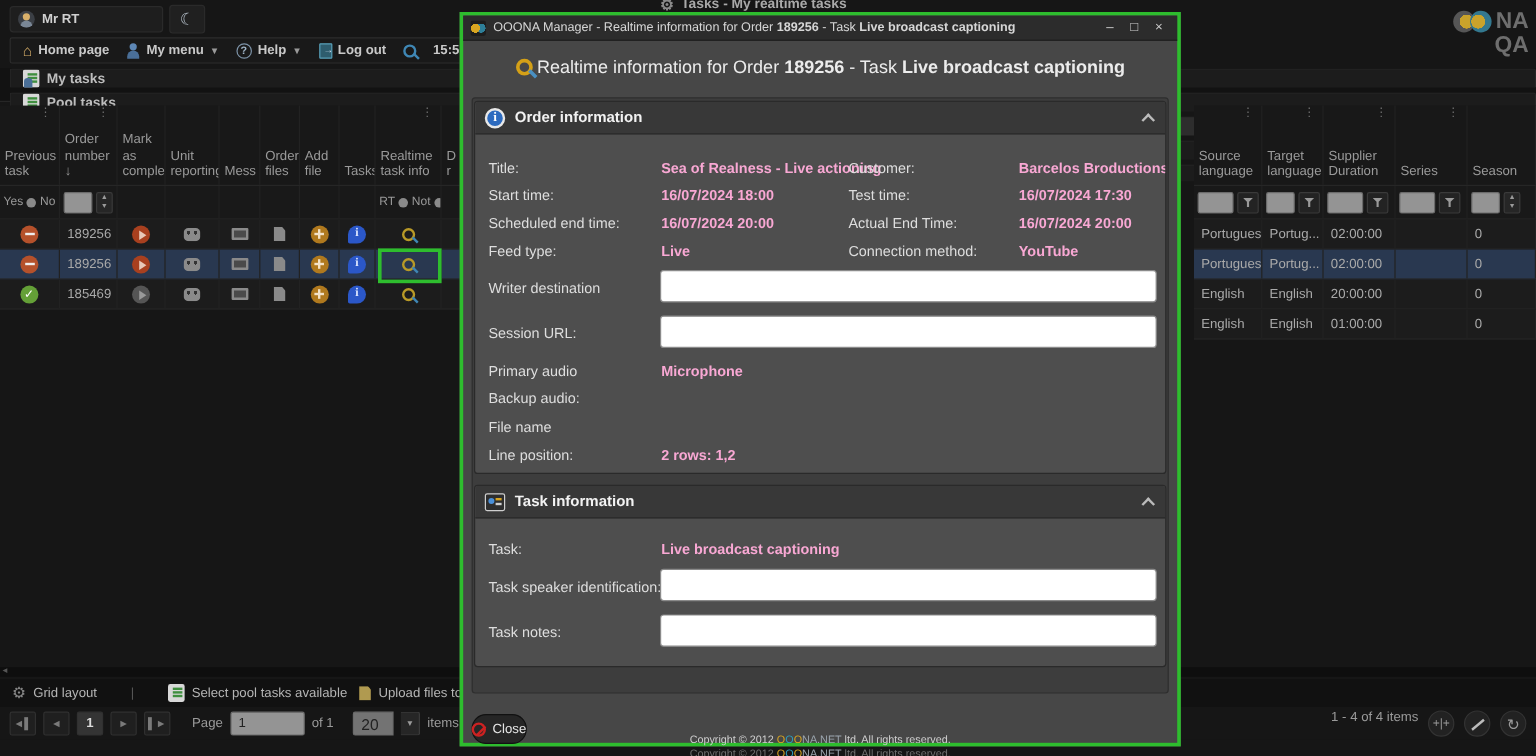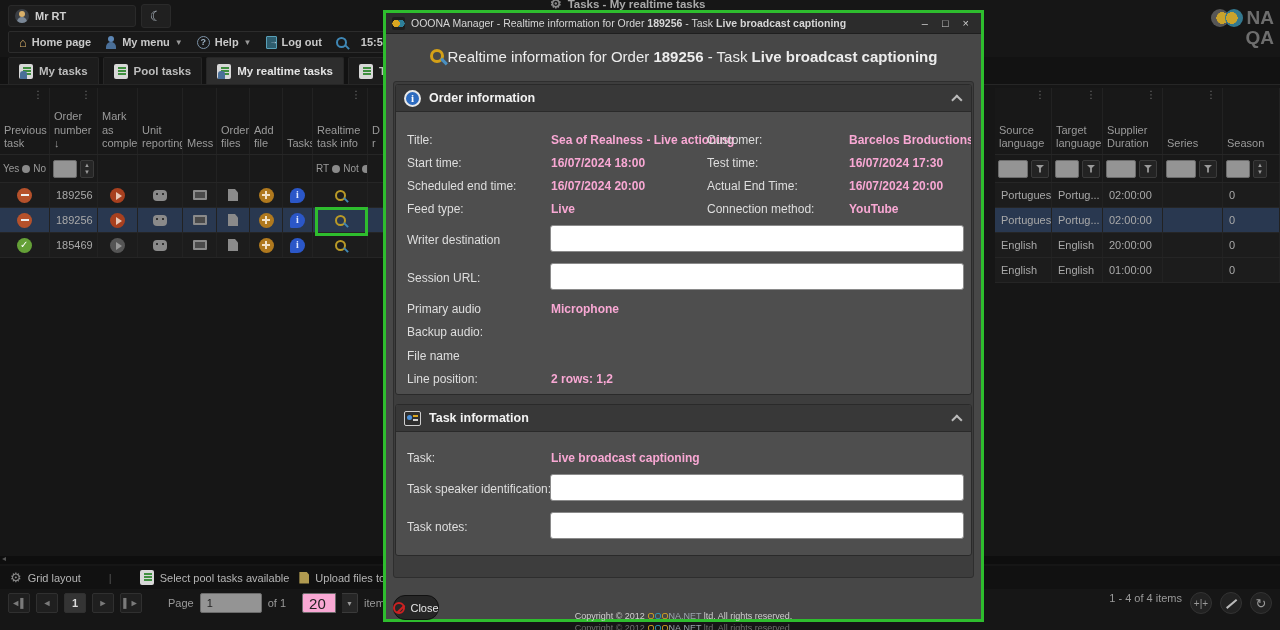--- a/index.html
+++ b/index.html
@@ -32,21 +32,21 @@
 
   .person { width:12px; height:13px; position:relative; display:inline-block; }
   .person::before { content:""; position:absolute; left:3px; top:0; width:6px; height:6px; border-radius:50%; background:#5d87b5; }
   .person::after { content:""; position:absolute; left:1px; top:6px; width:10px; height:7px; border-radius:5px 5px 0 0; background:#4a6f98; }
 
   .mag { width:11px; height:11px; border-radius:50%; border:2px solid #b99a27; position:relative; display:inline-block; flex:none; }
   .mag::after { content:""; position:absolute; width:6px; height:2px; background:#3f87b5; right:-5px; bottom:-2px; transform:rotate(45deg); }
   .mag.blue { border-color:#3f87b5; } .mag.blue::after { background:#3f87b5; }
 
   .tabs { position:absolute; left:0; top:57px; width:1280px; height:28px; background:#121212;
-    border-bottom:1px solid #262626; display:flex; padding-left:8px; gap:4px; }
+    border-bottom:1px solid #262626; display:flex; padding-left:8px; gap:4px;flex-direction:column; }
   .tab { display:flex; align-items:center; gap:6px; padding:0 10px; color:#bdbdbd; font-size:11.5px; font-weight:bold;
     background:#1c1c1c; border:1px solid #262626; border-bottom:none; border-radius:2px 2px 0 0; }
   .tab.active { background:#2d2d2d; color:#e4e4e4; }
   .clipboard { width:14px; height:15px; background:#d8d8d8; border-radius:2px; position:relative; flex:none;
     background-image:linear-gradient(#3f8f3f 0 0),linear-gradient(#3f8f3f 0 0),linear-gradient(#3f8f3f 0 0);
     background-size:8px 2px; background-position:4px 3px,4px 6px,4px 9px; background-repeat:no-repeat; }
   .clipboard.with-person::after { content:""; position:absolute; left:1px; bottom:0px; width:7px; height:8px;
     border-radius:3px 3px 0 0; background:#4a6f98; }
   .tab-ci { width:13px; height:13px; border-radius:50%; background:#b5512b; position:relative; flex:none; }
   .tab-ci::before { content:""; position:absolute; left:3px; top:5.5px; width:7px; height:2px; background:#fff; }
@@ -120,22 +120,22 @@
   .sb-item { display:flex; align-items:center; gap:6px; }
   .gear { color:#8a8a8a; font-size:13px; line-height:1; }
   .sb-div { color:#555; margin:0 18px; }
   .pager { position:absolute; left:0; top:590px; width:1280px; height:26px; background:#161616;
     display:flex; align-items:center; gap:6px; padding:0 8px; color:#9a9a9a; font-size:11px; }
   .pbtn { width:22px; height:20px; background:#1f1f1f; border:1px solid #303030; border-radius:2px; color:#7a7a7a;
     font-size:9px; display:flex; align-items:center; justify-content:center; }
   .pbtn.cur { background:#343434; color:#ddd; font-size:11px; font-weight:bold; }
   .pinput { width:62px; height:20px; background:#949494; border:1px solid #6b6b6b; border-radius:2px; color:#222;
     font-size:11px; padding:0 6px; font-family:"Liberation Sans",sans-serif; }
-  .psize { width:34px; height:20px; background:#f9a8d4; border:1px solid #6b6b6b; border-radius:2px 0 0 2px; color:#222;
-    font-size:15px; padding:0 6px; display:flex; align-items:center; }
+  .psize { width:34px; height:20px; background:#737373; border:1px solid #6b6b6b; border-radius:2px 0 0 2px; color:#222;
+    font-size:13px; padding:0 6px; display:flex; align-items:center; }
   .psize-btn { width:16px; height:20px; background:#262626; border:1px solid #3a3a3a; border-left:none;
     border-radius:0 2px 2px 0; color:#9a9a9a; font-size:7px; display:flex; align-items:center; justify-content:center; }
   .pager-right { margin-left:auto; display:flex; align-items:flex-start; gap:8px; }
   .rbtn { width:22px; height:22px; border-radius:50%; background:#222; border:1px solid #333; color:#9a9a9a;
     font-size:10px; display:flex; align-items:center; justify-content:center; }
   .nofilter { position:relative; width:10px; height:9px; }
   .nofilter .funnel { width:10px; height:9px; }
   .nofilter::after { content:""; position:absolute; left:-1px; top:4px; width:13px; height:1.5px; background:#bbb; transform:rotate(-40deg); }
   .page-copy { position:absolute; left:383px; top:623px; width:601px; text-align:center; color:#6f6f6f; font-size:9px; }
 
@@ -508,21 +508,21 @@
       <span>U</span>
     </span>
   </div>
 
   <div class="pager">
     <span class="pbtn">◄▌</span>
     <span class="pbtn">◄</span>
     <span class="pbtn cur">1</span>
     <span class="pbtn">►</span>
     <span class="pbtn">▌►</span>
-    <span style="margin-left:20px;">Page</span>
+    <span style="margin-left:12px;">Page</span>
     <input class="pinput" value="1" style="">
     <span>of 1</span>
     <span class="psize" style="margin-left:10px;">20</span>
     <span class="psize-btn">▼</span>
     <span>items per page</span>
     <span class="pager-right">
       <span>1 - 4 of 4 items</span>
       <span class="rbtn">+|+</span>
       <span class="rbtn">
           <span class="nofilter"><span class="funnel"></span></span>

